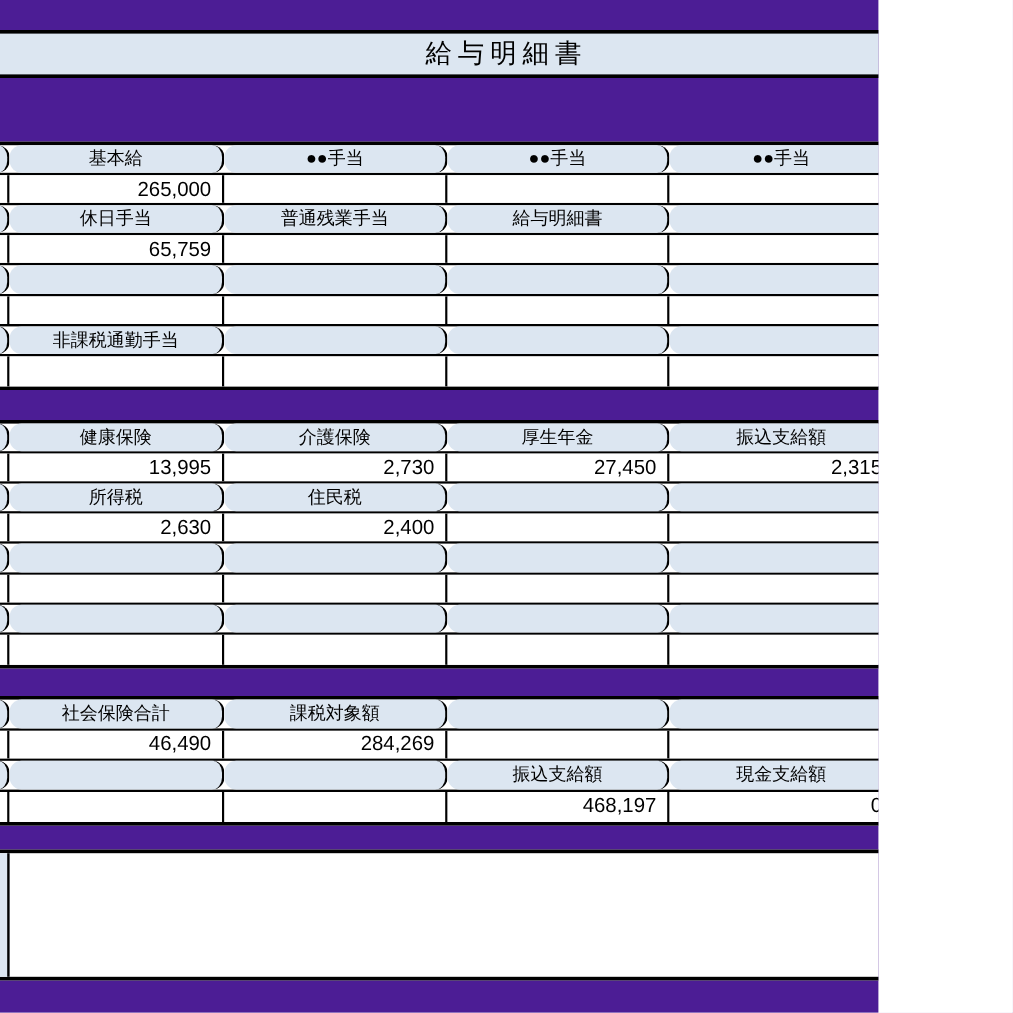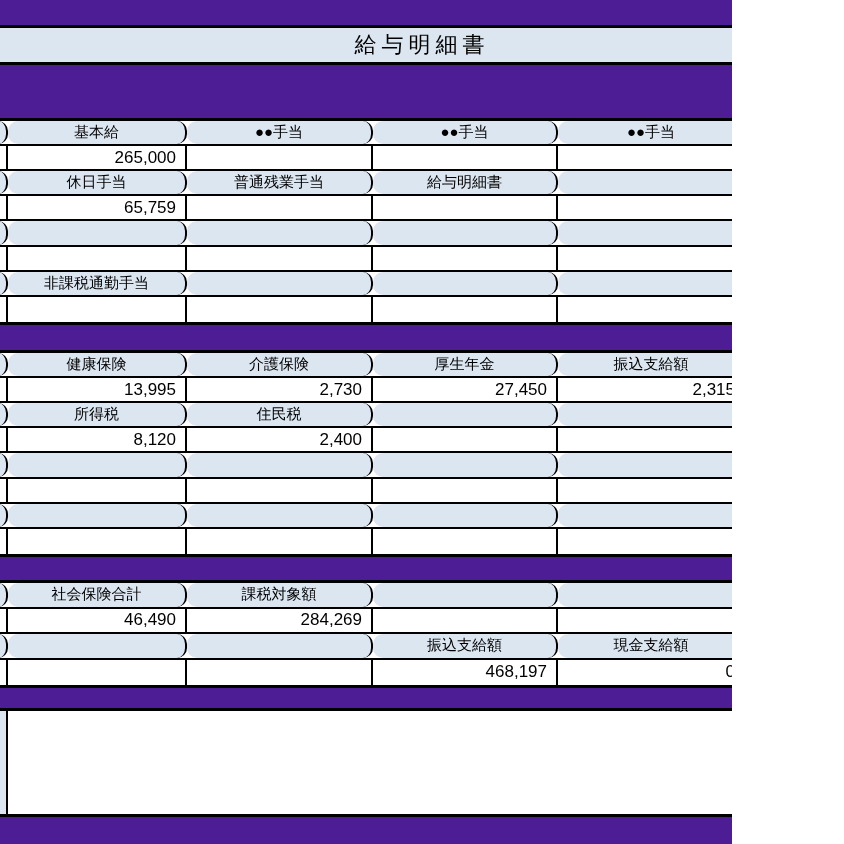--- a/index.html
+++ b/index.html
@@ -156,21 +156,21 @@
       <div class="row header">
         <div class="cell c0"></div>
         <div class="cell c1">所得税</div>
         <div class="cell c2">住民税</div>
         <div class="cell c3"></div>
         <div class="cell c4"></div>
         <div class="cell c5"></div>
       </div>
       <div class="row value">
         <div class="cell c0"></div>
-        <div class="cell c1">8,120</div>
+        <div class="cell c1">2,630</div>
         <div class="cell c2">2,400</div>
         <div class="cell c3"></div>
         <div class="cell c4"></div>
         <div class="cell c5"></div>
       </div>
       <div class="row header">
         <div class="cell c0"></div>
         <div class="cell c1"></div>
         <div class="cell c2"></div>
         <div class="cell c3"></div>

